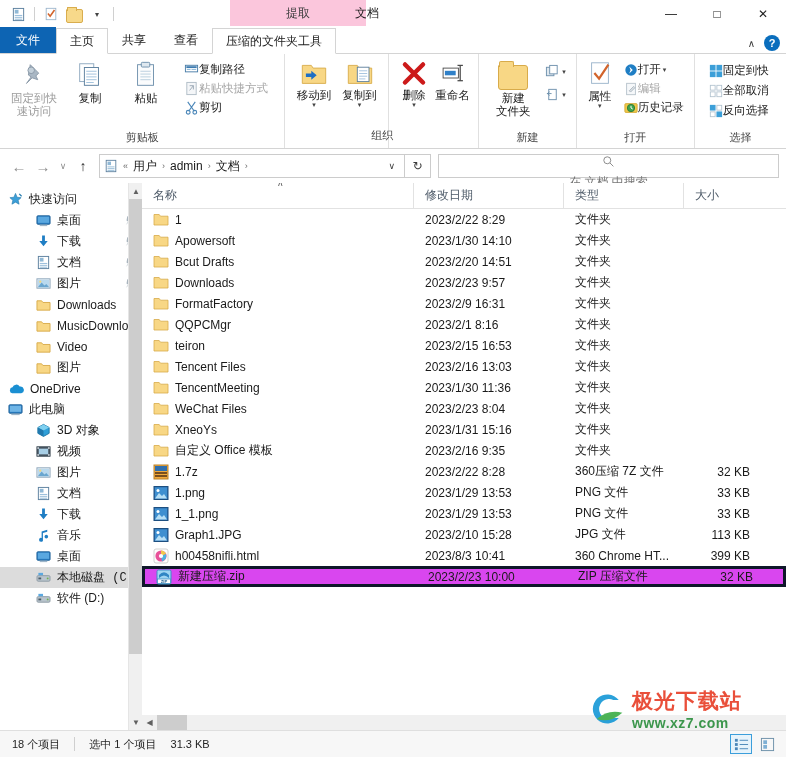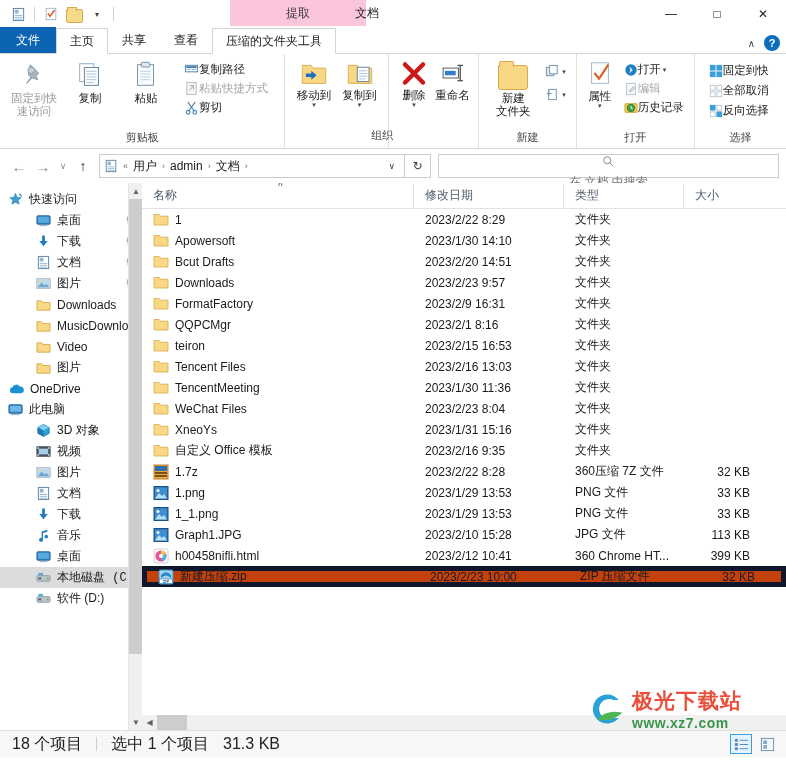--- a/index.html
+++ b/index.html
@@ -197,21 +197,21 @@
   .ch.c-date { width: 150px; }
   .ch.c-type { width: 120px; }
   .ch.c-size { width: 78px; border-right: none; }
   .sortmark {
     position: absolute; left: 135px; top: -5px; font-size: 9px; color: #5a5a5a;
   }
   .row {
     height: 21px; display: flex; align-items: center; font-size: 12px;
     color: #1a1a1a; position: relative;
   }
-  .row.selected { background: #c2410c; border: 5px solid #0f172a; }
+  .row.selected { background: #d946ef; border: 3px solid #0f172a; }
   .cell-name {
     width: 272px; display: flex; align-items: center; gap: 6px;
     padding-left: 11px; overflow: hidden; white-space: nowrap;
   }
   .cell-date { width: 150px; padding-left: 11px; color: #1a1a1a; }
   .cell-type { width: 120px; padding-left: 11px; color: #1a1a1a;
     overflow: hidden; white-space: nowrap; }
   .cell-size { width: 78px; text-align: right; padding-right: 12px; color: #1a1a1a; }
 
   .ic { width: 16px; height: 16px; flex: 0 0 16px; position: relative; }
@@ -223,21 +223,21 @@
   .hs-arrow { width: 15px; height: 15px; display: flex; align-items: center;
     justify-content: center; font-size: 8px; color: #606060; }
   .hs-thumb { height: 15px; width: 30px; background: #cdcdcd; }
 
   
   .statusbar {
     height: 27px; border-top: 1px solid #dfdfdf; background: #f7f7f7;
     display: flex; align-items: center; padding-left: 12px; gap: 14px;
     position: relative;
   }
-  .st-text { font-size: 16px; color: #232323; }
+  .st-text { font-size: 11px; color: #232323; }
   .st-div { width: 1px; height: 14px; background: #cfcfcf; }
   .viewbtns { position: absolute; right: 8px; display: flex; gap: 4px; }
   .vbtn { width: 22px; height: 20px; display: flex; align-items: center;
     justify-content: center; }
   .vbtn.active { border: 1px solid #3b9edb; background: #e6f3fb; }
 
   .watermark {
     position: absolute; right: 20px; bottom: 30px; width: 180px; height: 62px;
     opacity: 0.92; pointer-events: none;
   }
@@ -1029,21 +1029,21 @@
             <div class="cell-name">
               <span class="ic"><svg width="16" height="16" viewBox="0 0 16 16">
                   <rect x="1" y="1" width="14" height="14" rx="2" fill="#fefefe" stroke="#d0d0d0"></rect>
                   <circle cx="8" cy="8" r="5.6" fill="#e8529a"></circle>
                   <path d="M8 2.4 A5.6 5.6 0 0 1 13 6 L8 8 Z" fill="#f2c94c"></path>
                   <path d="M13 6 A5.6 5.6 0 0 1 9 13.4 L8 8 Z" fill="#4fb3e0"></path>
                   <circle cx="8" cy="8" r="2.1" fill="#fff"></circle>
                 </svg></span>
               <span>h00458nifli.html</span>
             </div>
-            <div class="cell-date">2023/2/12 10:41</div>
+            <div class="cell-date">2023/8/3 10:41</div>
             <div class="cell-type">360 Chrome HT...</div>
             <div class="cell-size">399 KB</div>
           </div>
           <div class="row selected">
             <div class="cell-name">
               <span class="ic"><svg width="16" height="16" viewBox="0 0 16 16">
                   <rect x="1" y="1" width="14" height="14" rx="1.5" fill="#9fd6f2" stroke="#3f8fc4"></rect>
                   <path d="M3 6 Q8 0.5 13 6 L13 9 Q8 4 3 9 Z" fill="#2f86c4"></path>
                   <rect x="1.5" y="10" width="13" height="4.5" fill="#ffffff" stroke="#3f8fc4" stroke-width=".8"></rect>
                   <text x="8" y="13.6" font-size="4.2" text-anchor="middle" fill="#1c5f90" font-family="Liberation Sans, sans-serif" font-weight="bold">ZIP</text>

